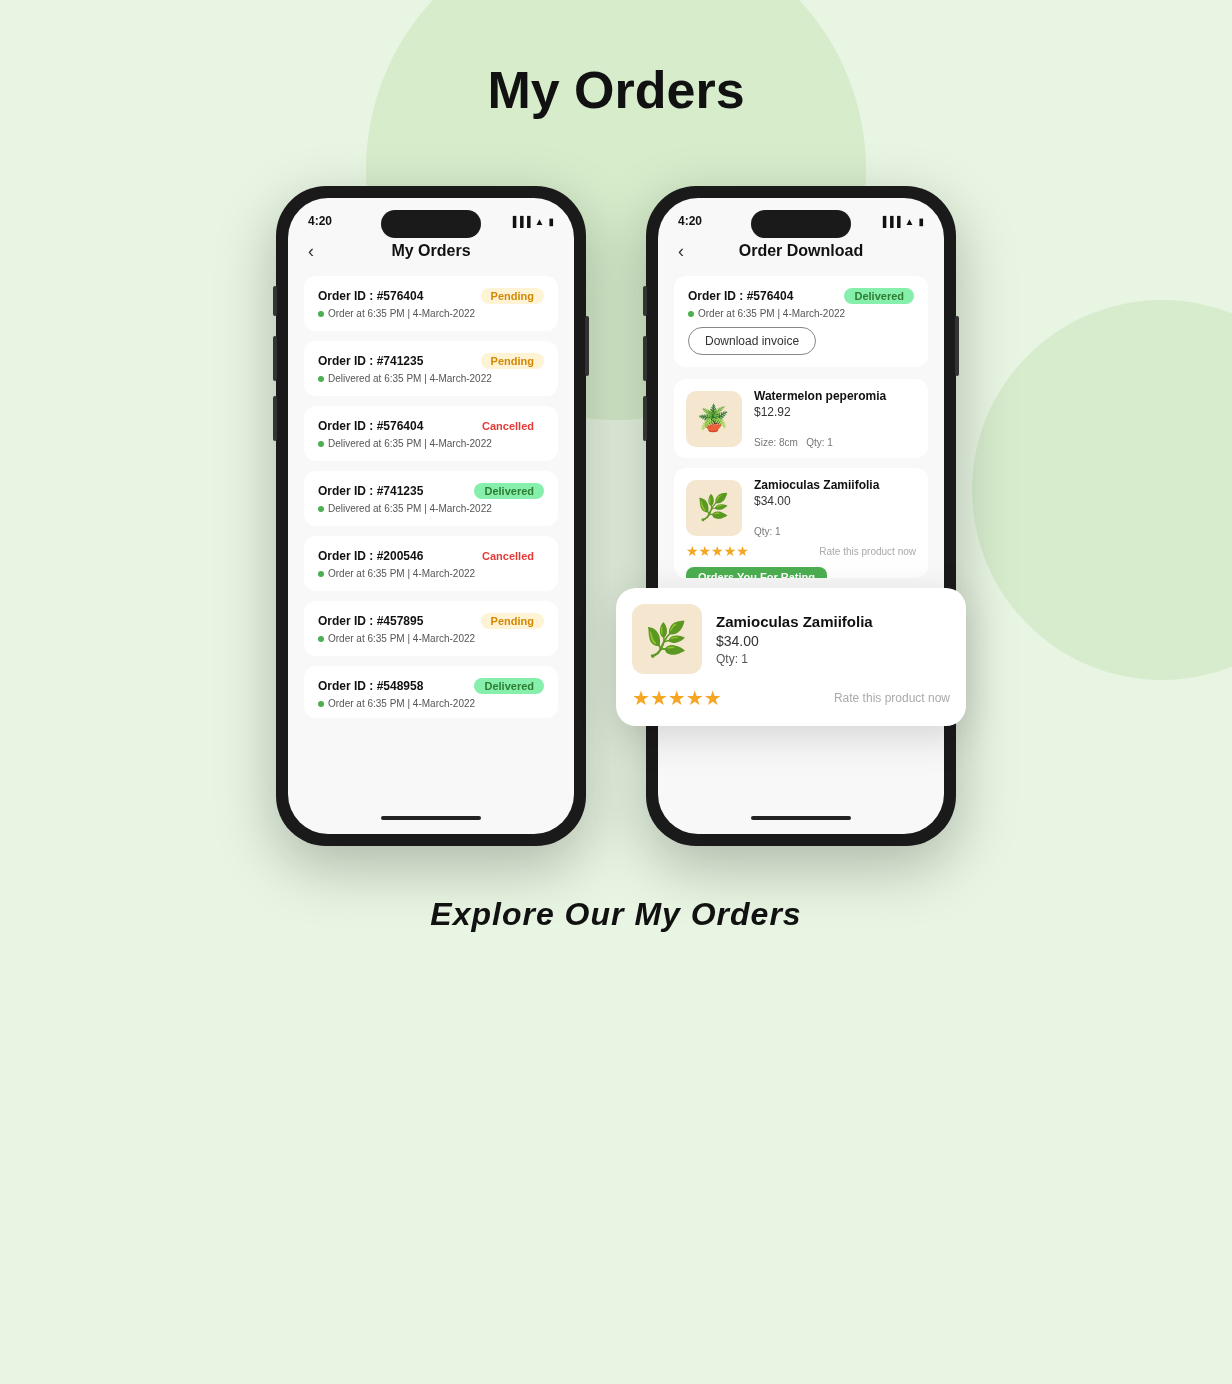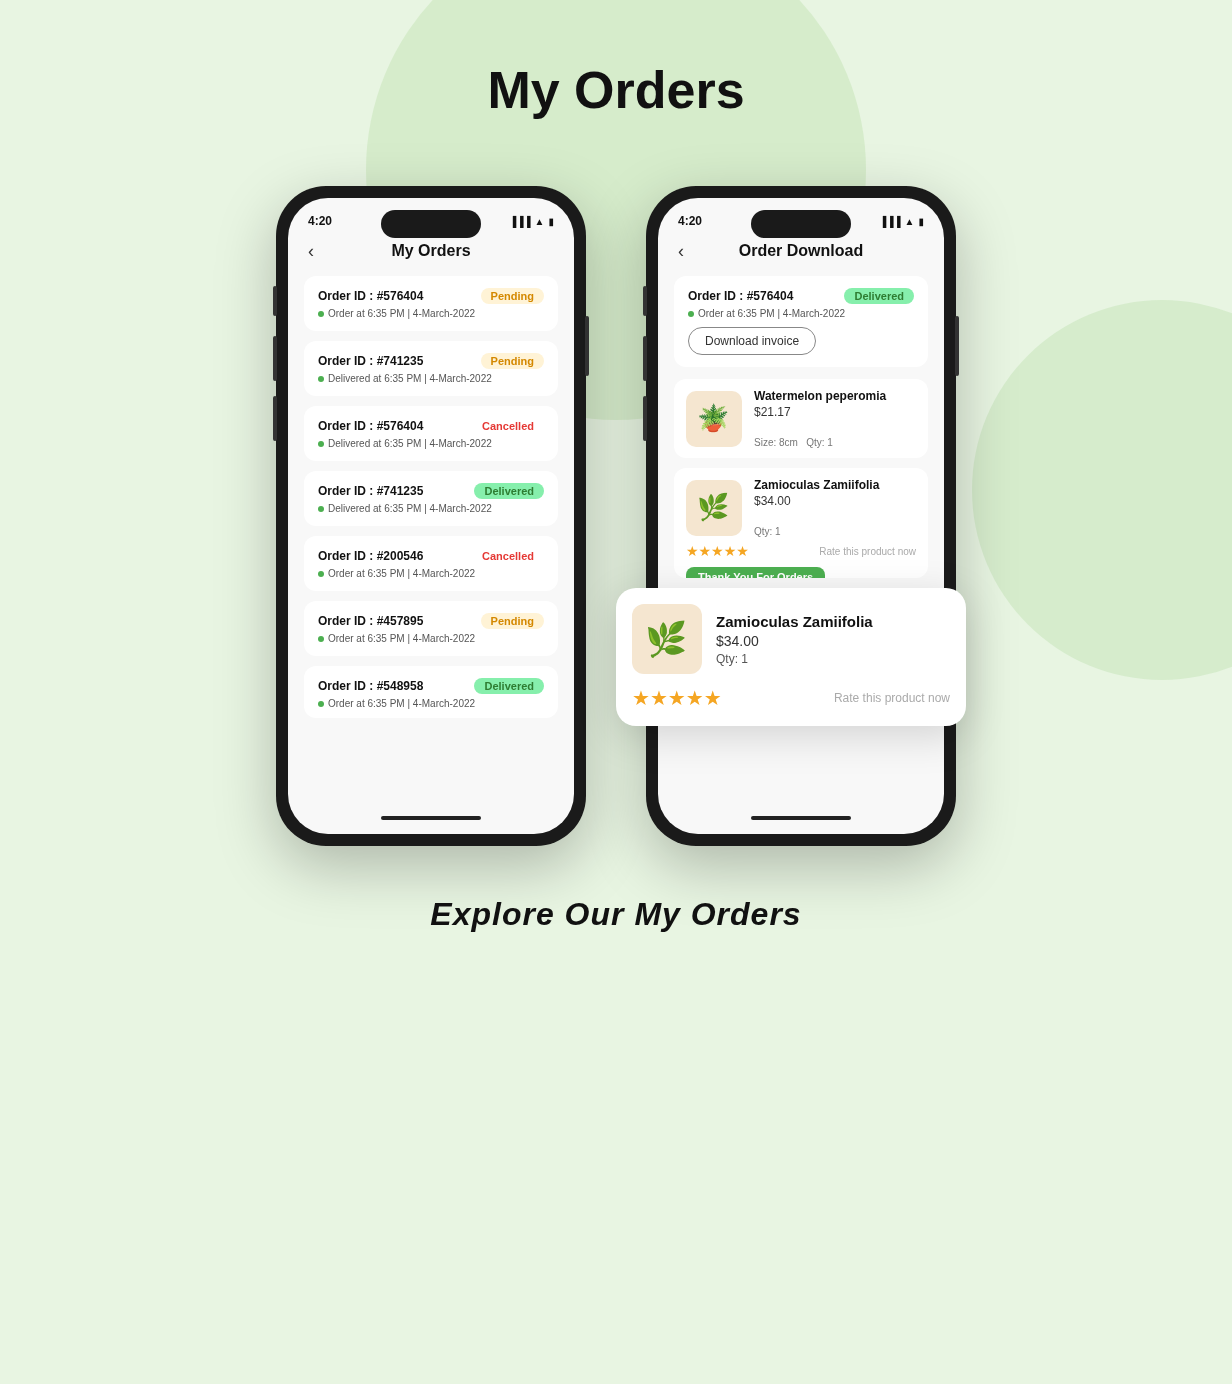--- a/index.html
+++ b/index.html
@@ -596,21 +596,21 @@
             <span>Order at 6:35 PM | 4-March-2022</span>
           </div>
           <div class="download-btn">Download invoice</div>
         </div>
 
         <div class="product-card">
           <div class="product-row">
             <div class="product-img">🪴</div>
             <div class="product-info">
               <div class="product-name">Watermelon peperomia</div>
-              <div class="product-price">$21.17</div>
+              <div class="product-price">$12.92</div>
               <div class="product-meta">
                 <span>Size: 8cm</span>&nbsp;&nbsp;
                 <span>Qty: 1</span>
               </div>
             </div>
           </div>
         </div>
 
         <div class="product-card" style="overflow:hidden; max-height:110px;">
           <div class="product-row">
@@ -619,21 +619,21 @@
               <div class="product-name">Zamioculas Zamiifolia</div>
               <div class="product-price">$34.00</div>
               <div class="product-meta">Qty: 1</div>
             </div>
           </div>
           <div class="rating-row">
             <span class="stars">★★★★★</span>
             <span class="rate-text">Rate this product now</span>
           </div>
           <div style="margin-top:4px;">
-            <span class="thankyou-tag">Thank You For Orders</span>
+            <span class="thankyou-tag">Orders You For Rating</span>
           </div>
         </div>
 
       </div>
 
       <div class="bottom-bar"></div>
     </div>
 
     <div class="floating-card">
       <div class="floating-product-row">

